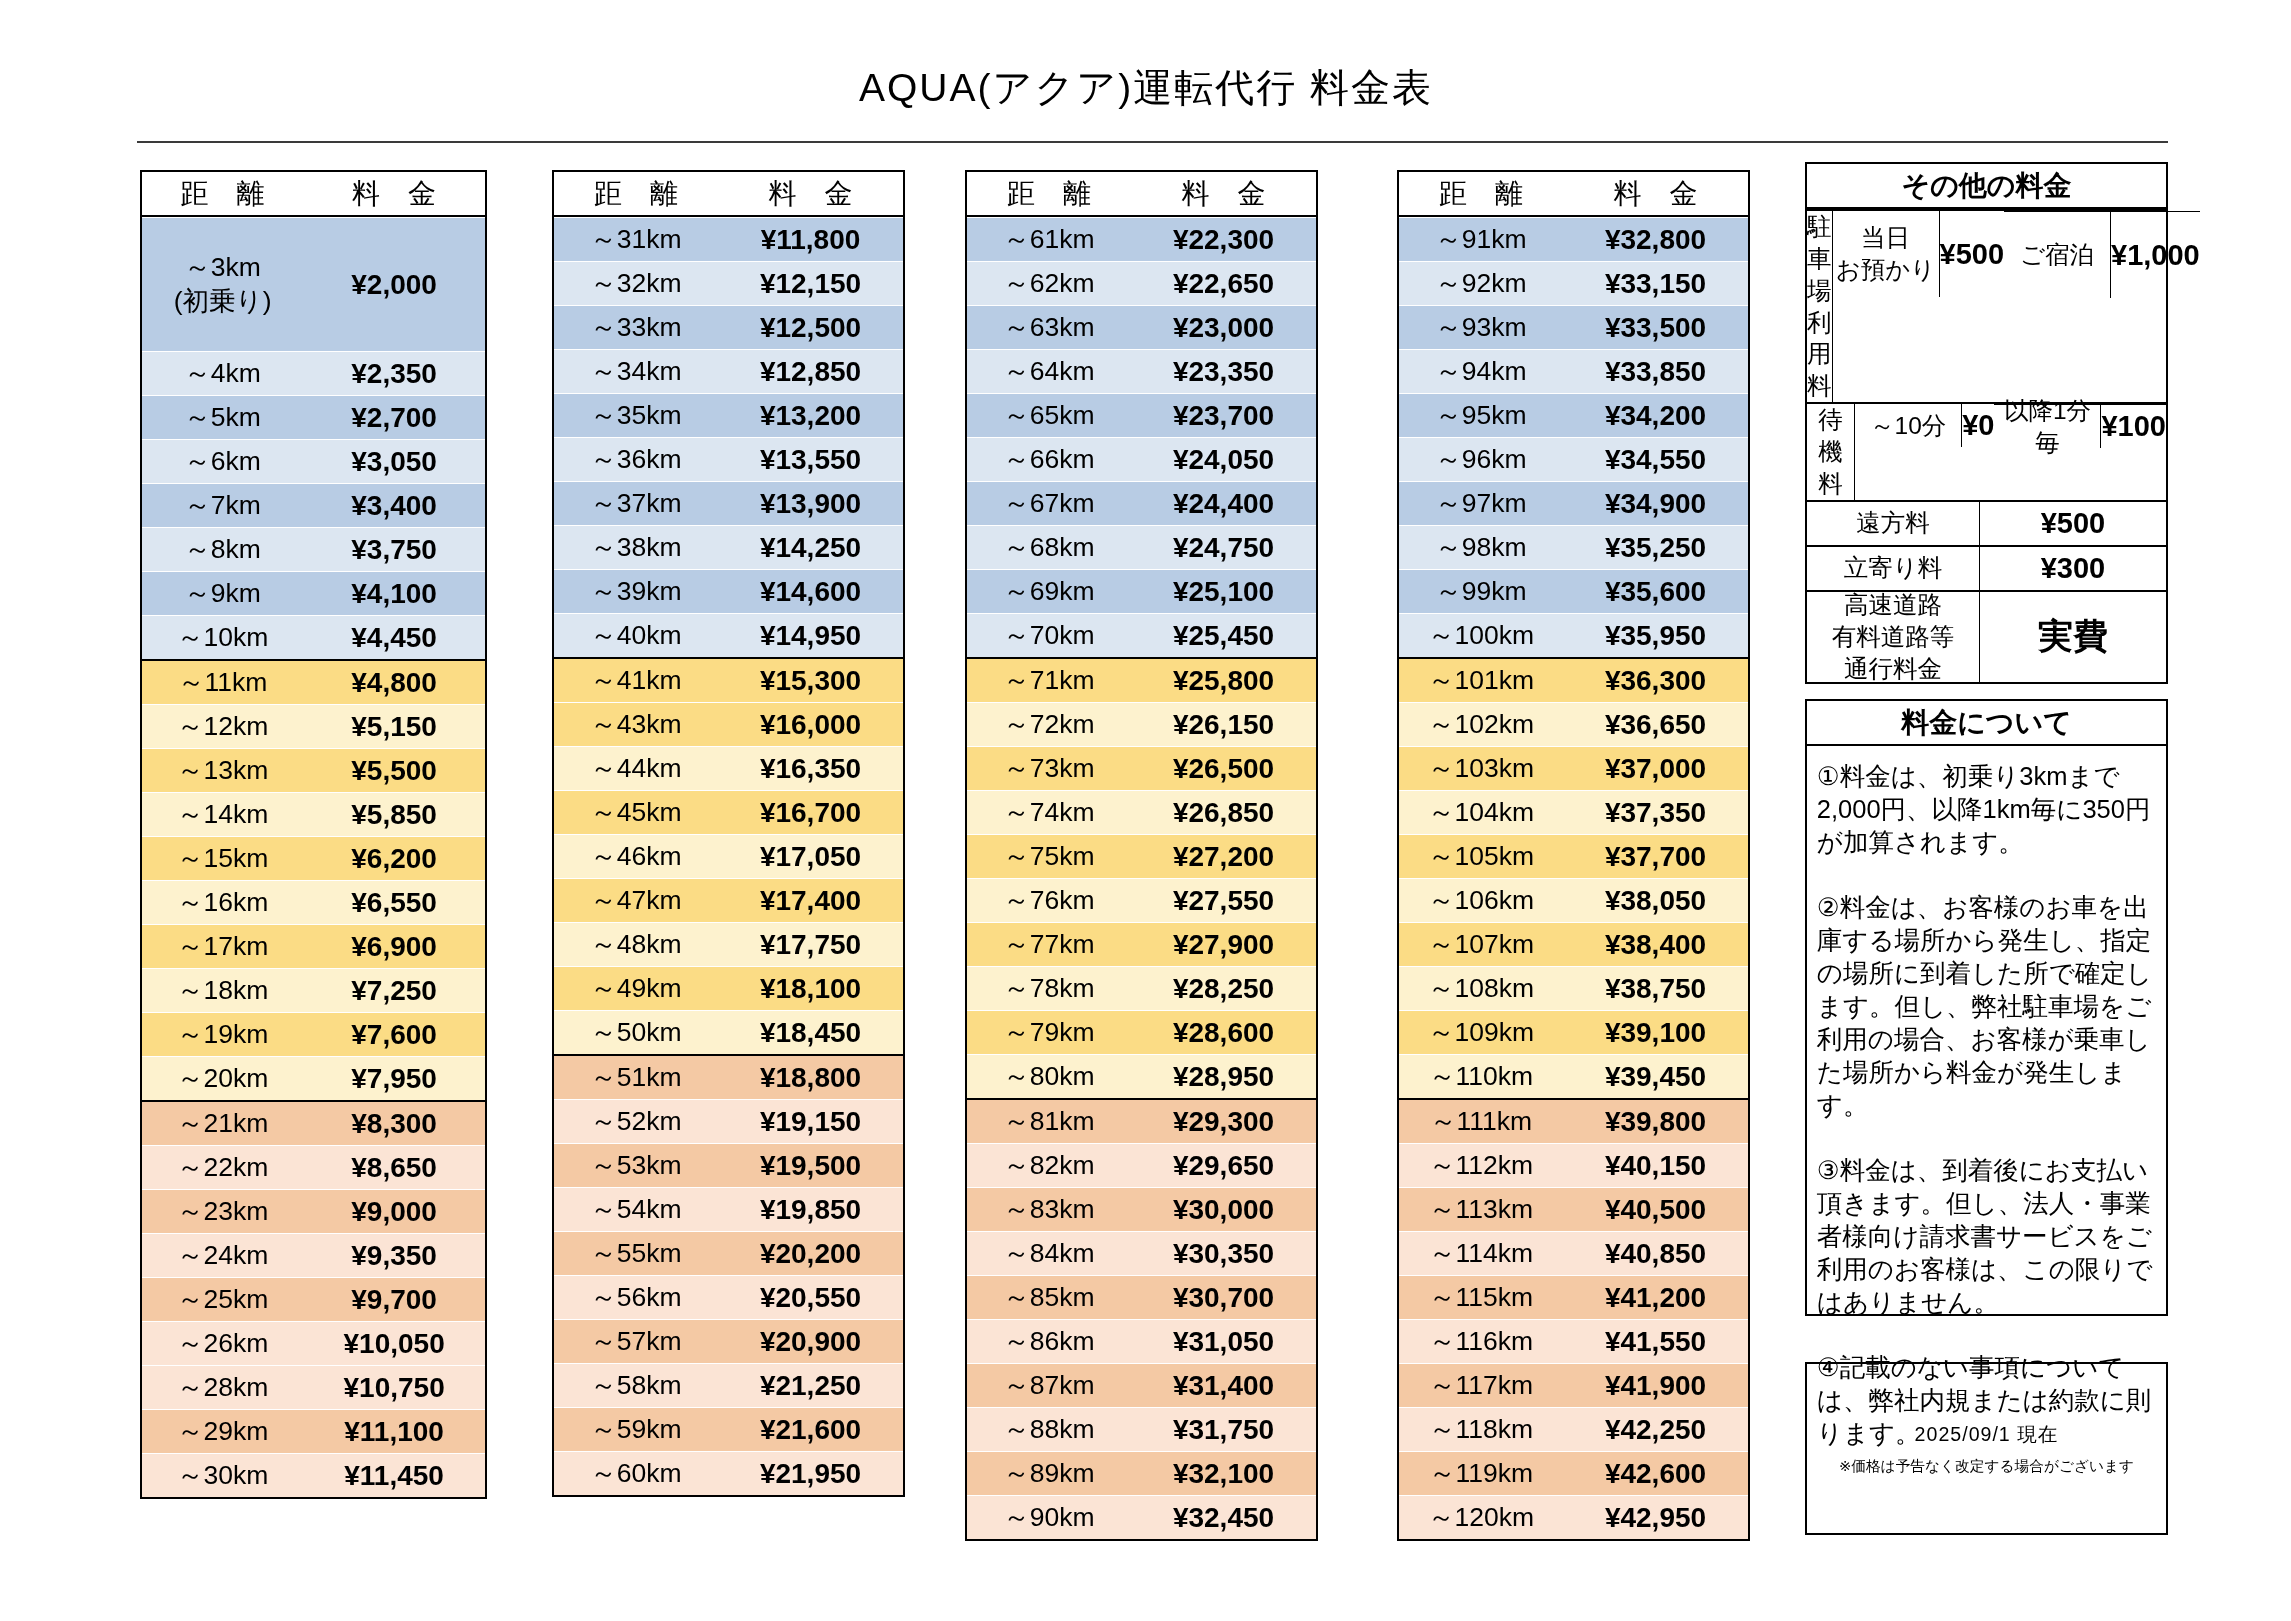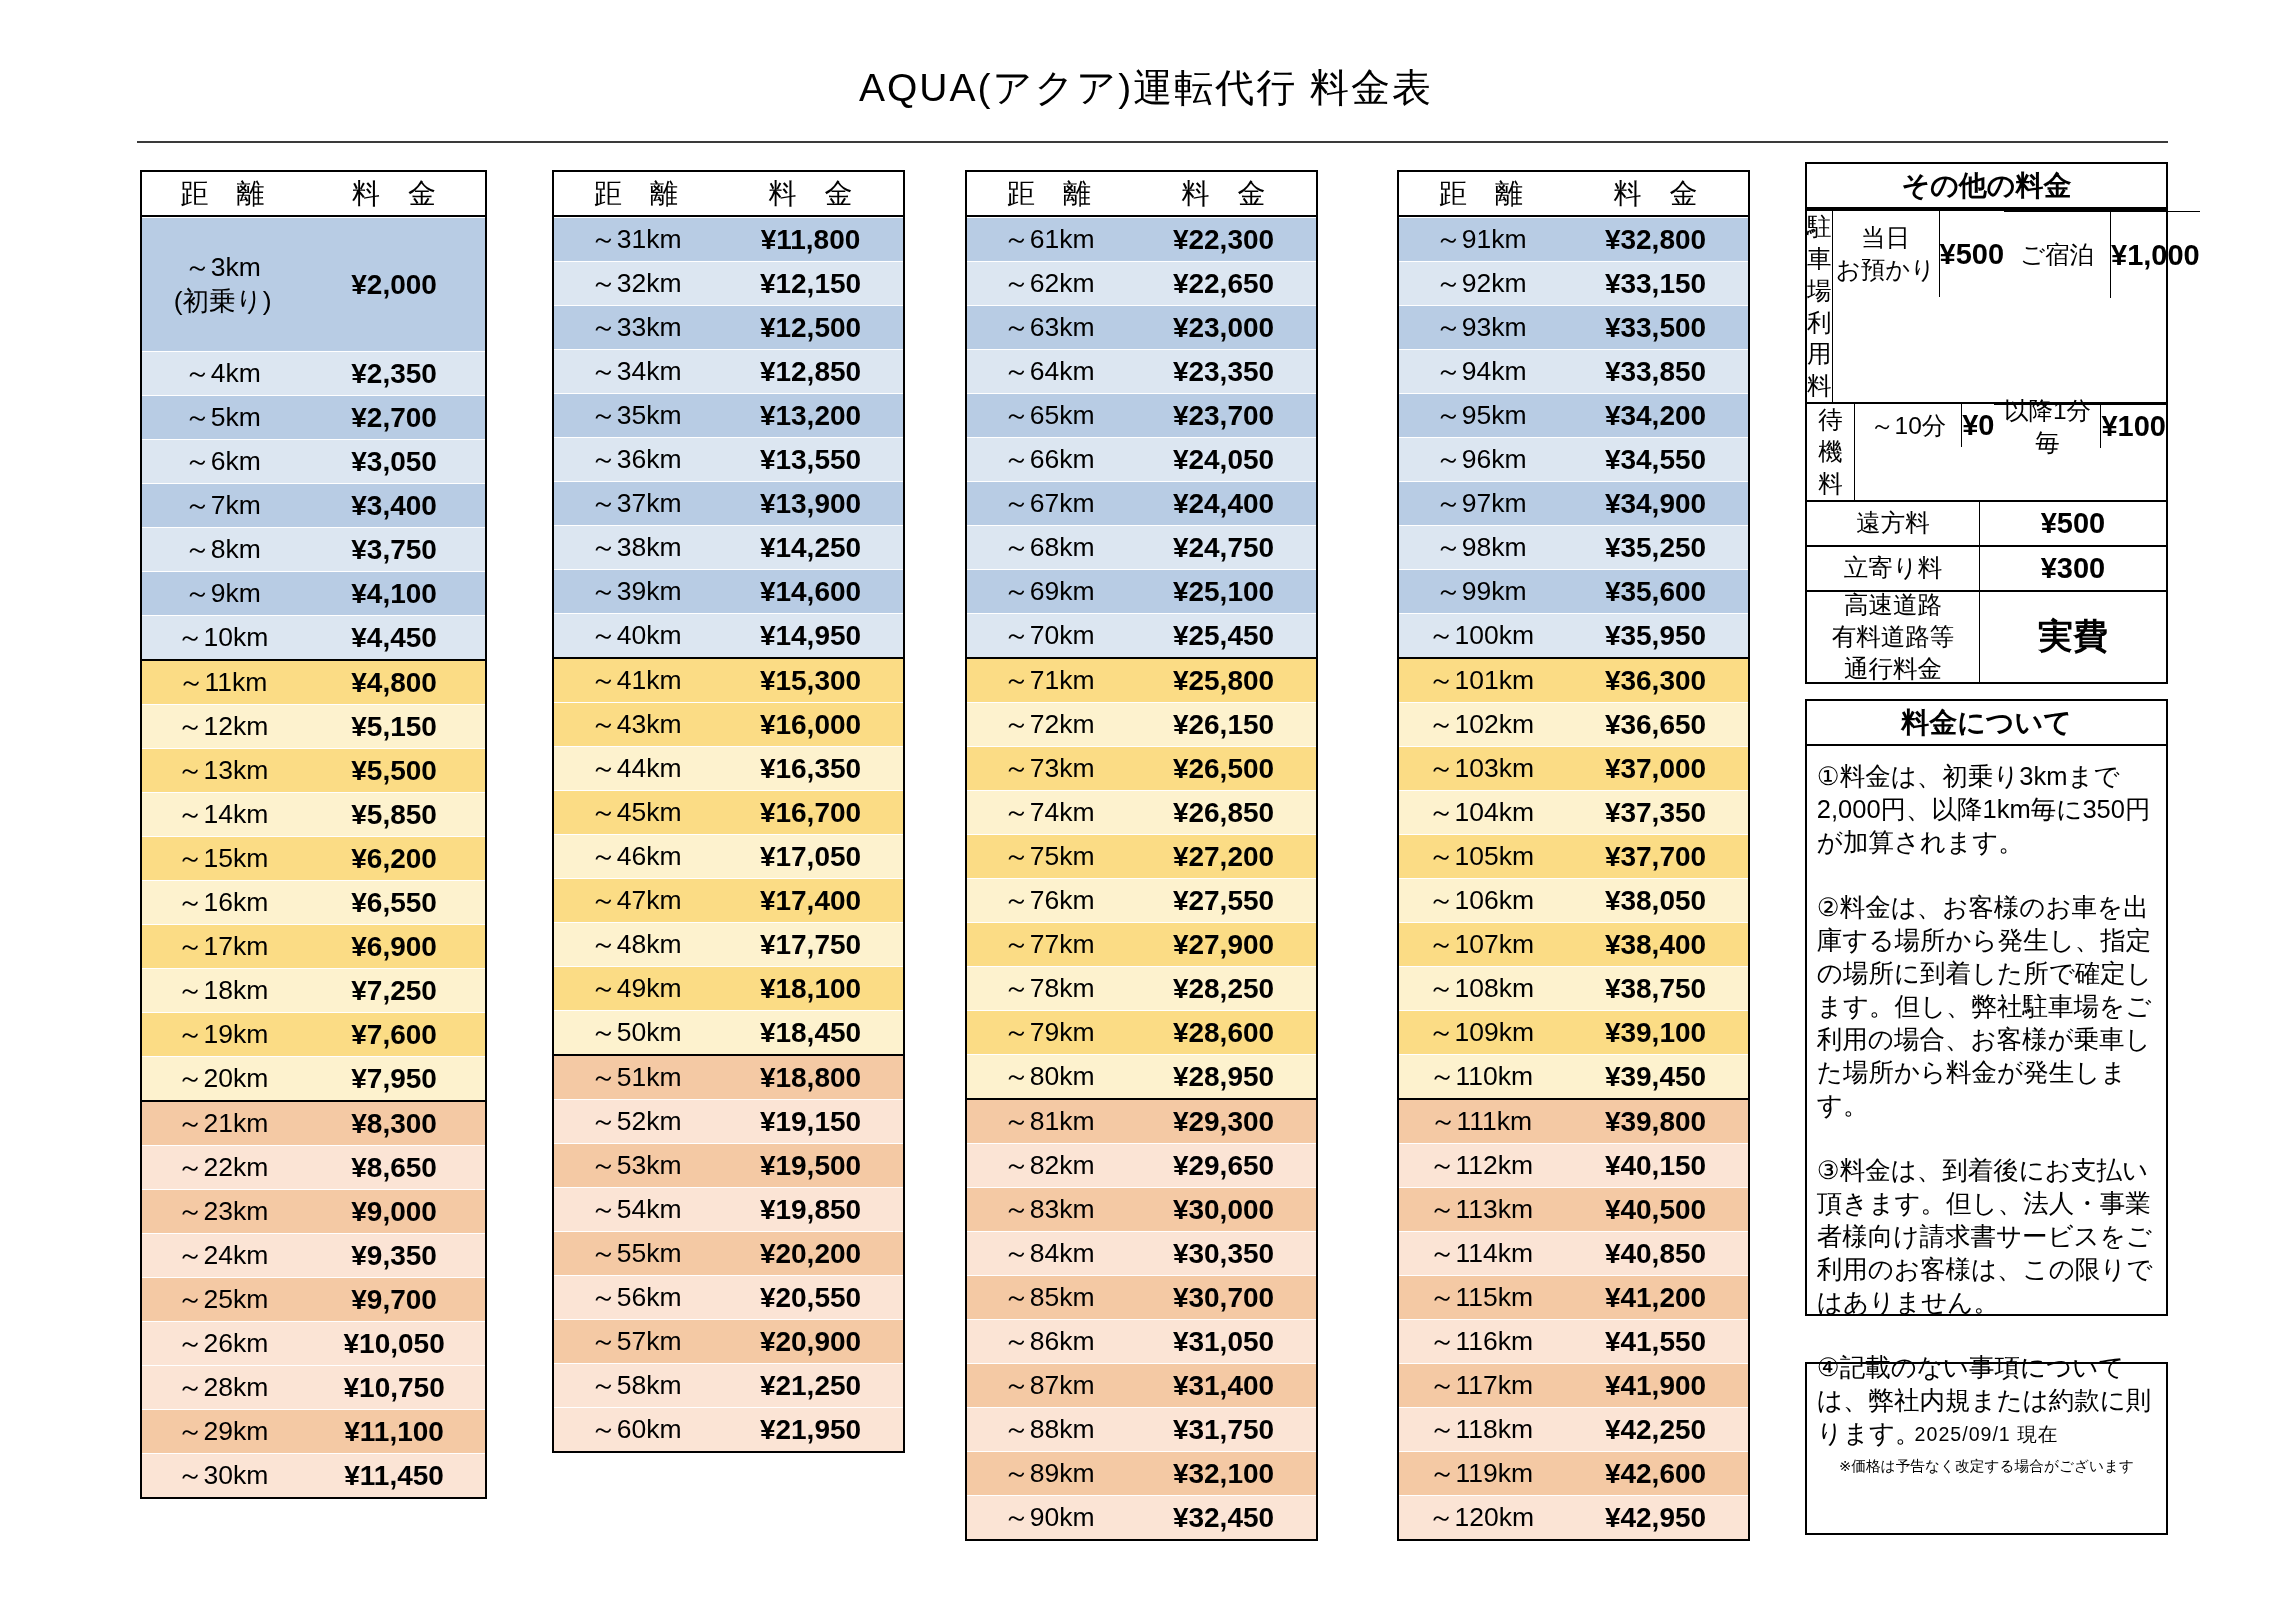--- a/index.html
+++ b/index.html
@@ -296,20 +296,24 @@
         <span class="f">¥20,550</span>
       </div>
       <div class="ft-row s-od">
         <span class="d">～57km</span>
         <span class="f">¥20,900</span>
       </div>
       <div class="ft-row s-ol">
         <span class="d">～58km</span>
         <span class="f">¥21,250</span>
       </div>
+      <div class="ft-row s-od">
+        <span class="d">～59km</span>
+        <span class="f">¥21,600</span>
+      </div>
       <div class="ft-row s-ol">
         <span class="d">～60km</span>
         <span class="f">¥21,950</span>
       </div>
     </div>
 
   <div class="fare-table" style="left:965px;width:353px;">
     <div class="ft-header">
       <span class="d">距　離</span>
       <span class="f">料　金</span>

